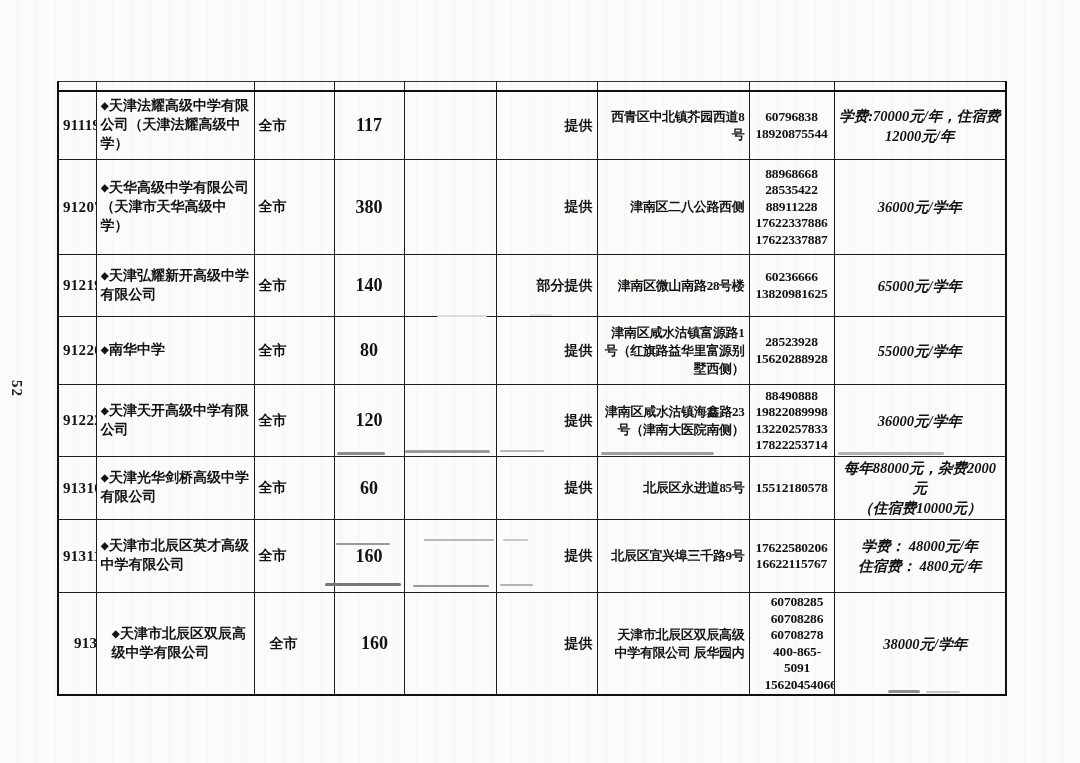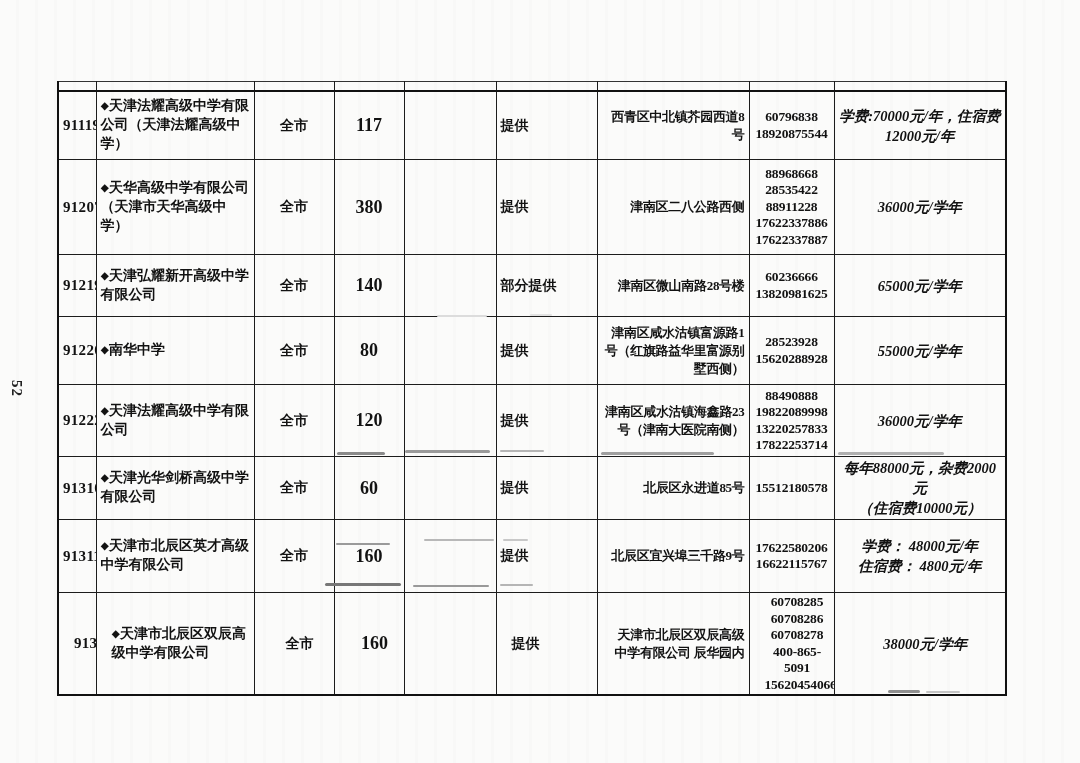--- a/index.html
+++ b/index.html
@@ -33,24 +33,24 @@
   
   tr.sliver td{
     height:8px;
     border-top:1.2px solid #333;
     border-bottom:2.4px solid #111;
     padding:0;
   }
   table.school-table{border-left:2px solid #111;border-right:2px solid #111;border-bottom:2px solid #111;}
   .c-code{text-align:center;font-size:15px;letter-spacing:.3px;}
   .c-name{text-align:left;font-size:14px;line-height:19px;padding-left:5px;font-family:Liberation Mono, monospace;}
-  .c-region{text-align:center;font-size:14px;}
+  .c-region{font-size:14px;}
   .c-plan{text-align:center;font-size:18px;}
   .c-blank{}
-  .c-board{text-align:left;font-size:14px;}
+  .c-board{text-align:right;font-size:14px;}
   .c-addr{text-align:right;font-size:13px;line-height:18px;padding-left:4px;padding-right:2px;letter-spacing:-0.3px;}
   .c-phone{text-align:center;font-size:13.5px;line-height:16.5px;white-space:pre-line;letter-spacing:-0.2px;padding:1px 1px;}
   .c-fee{text-align:center;font-size:14.5px;line-height:20px;white-space:pre-line;padding-left:6px;font-style:italic;}
   tr.r1 td{height:65px;} tr.r2 td{height:92px;} tr.r3 td{height:59px;}
   tr.r4 td{height:65px;} tr.r5 td{height:69px;} tr.r6 td{height:57px;}
   tr.r7 td{height:70px;} tr.r8 td{height:95px;padding-left:15px;}
   .artifact{position:absolute;border-radius:2px;}
 </style>
 </head>
 <body>
@@ -135,21 +135,21 @@
         <td class="c-blank"></td>
         <td class="c-board">提供</td>
         <td class="c-addr">津南区咸水沽镇富源路1号（红旗路益华里富源别墅西侧）</td>
         <td class="c-phone">28523928
 15620288928</td>
         <td class="c-fee">55000元/学年</td>
       </tr>
 
       <tr class="r5">
         <td class="c-code">91222</td>
-        <td class="c-name">◆天津法耀高级中学有限公司</td>
+        <td class="c-name">◆天津天开高级中学有限公司</td>
         <td class="c-region">全市</td>
         <td class="c-plan">120</td>
         <td class="c-blank"></td>
         <td class="c-board">提供</td>
         <td class="c-addr">津南区咸水沽镇海鑫路23号（津南大医院南侧）</td>
         <td class="c-phone">88490888
 19822089998
 13220257833
 17822253714</td>
         <td class="c-fee">36000元/学年</td>

